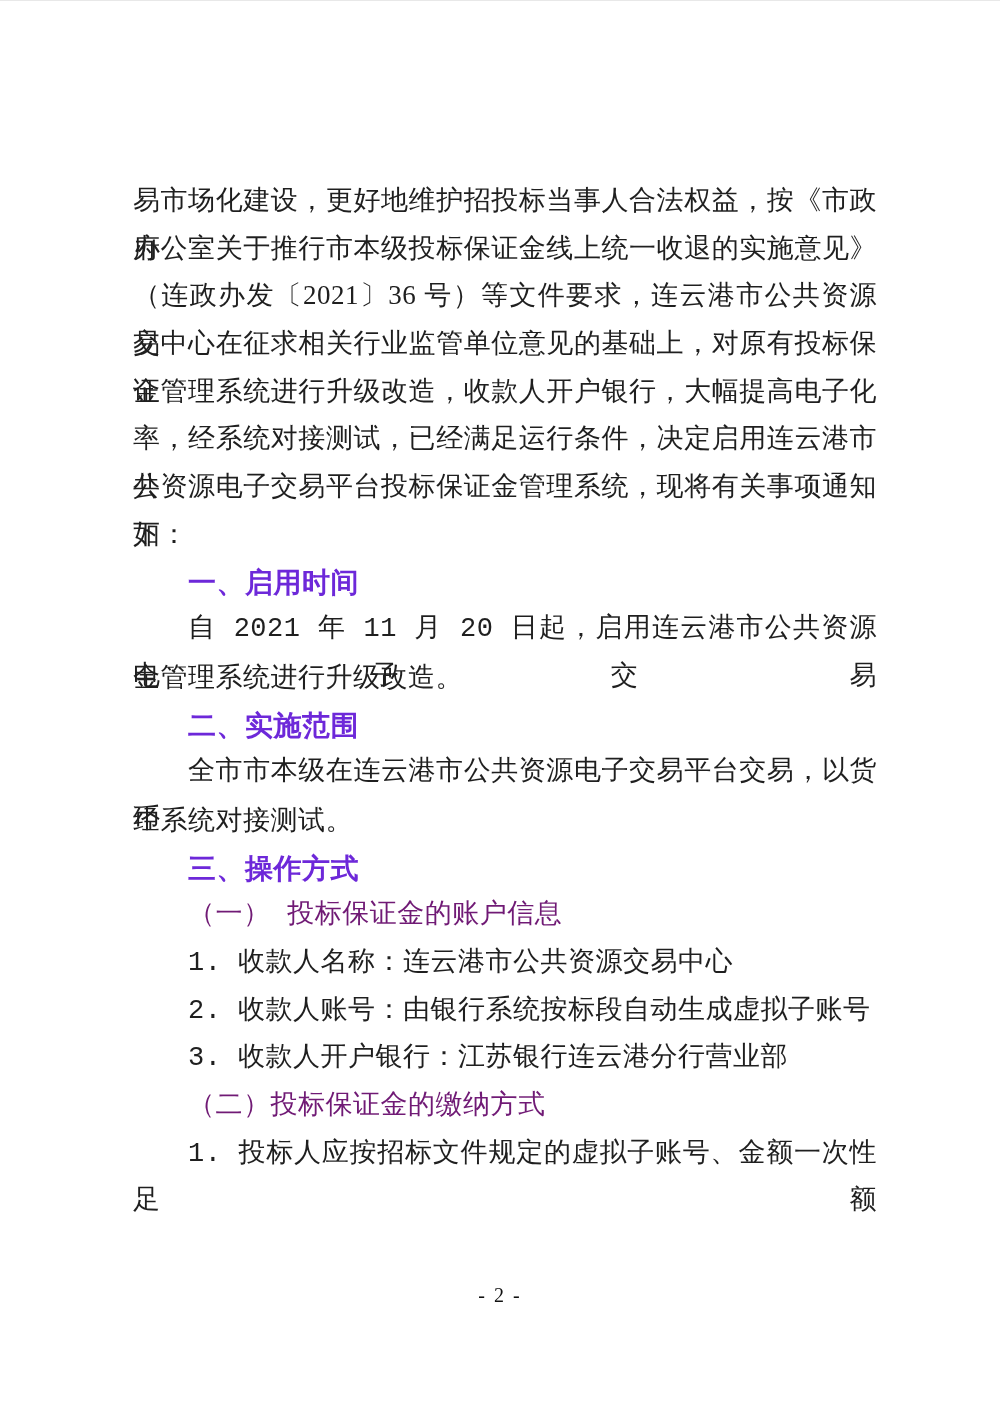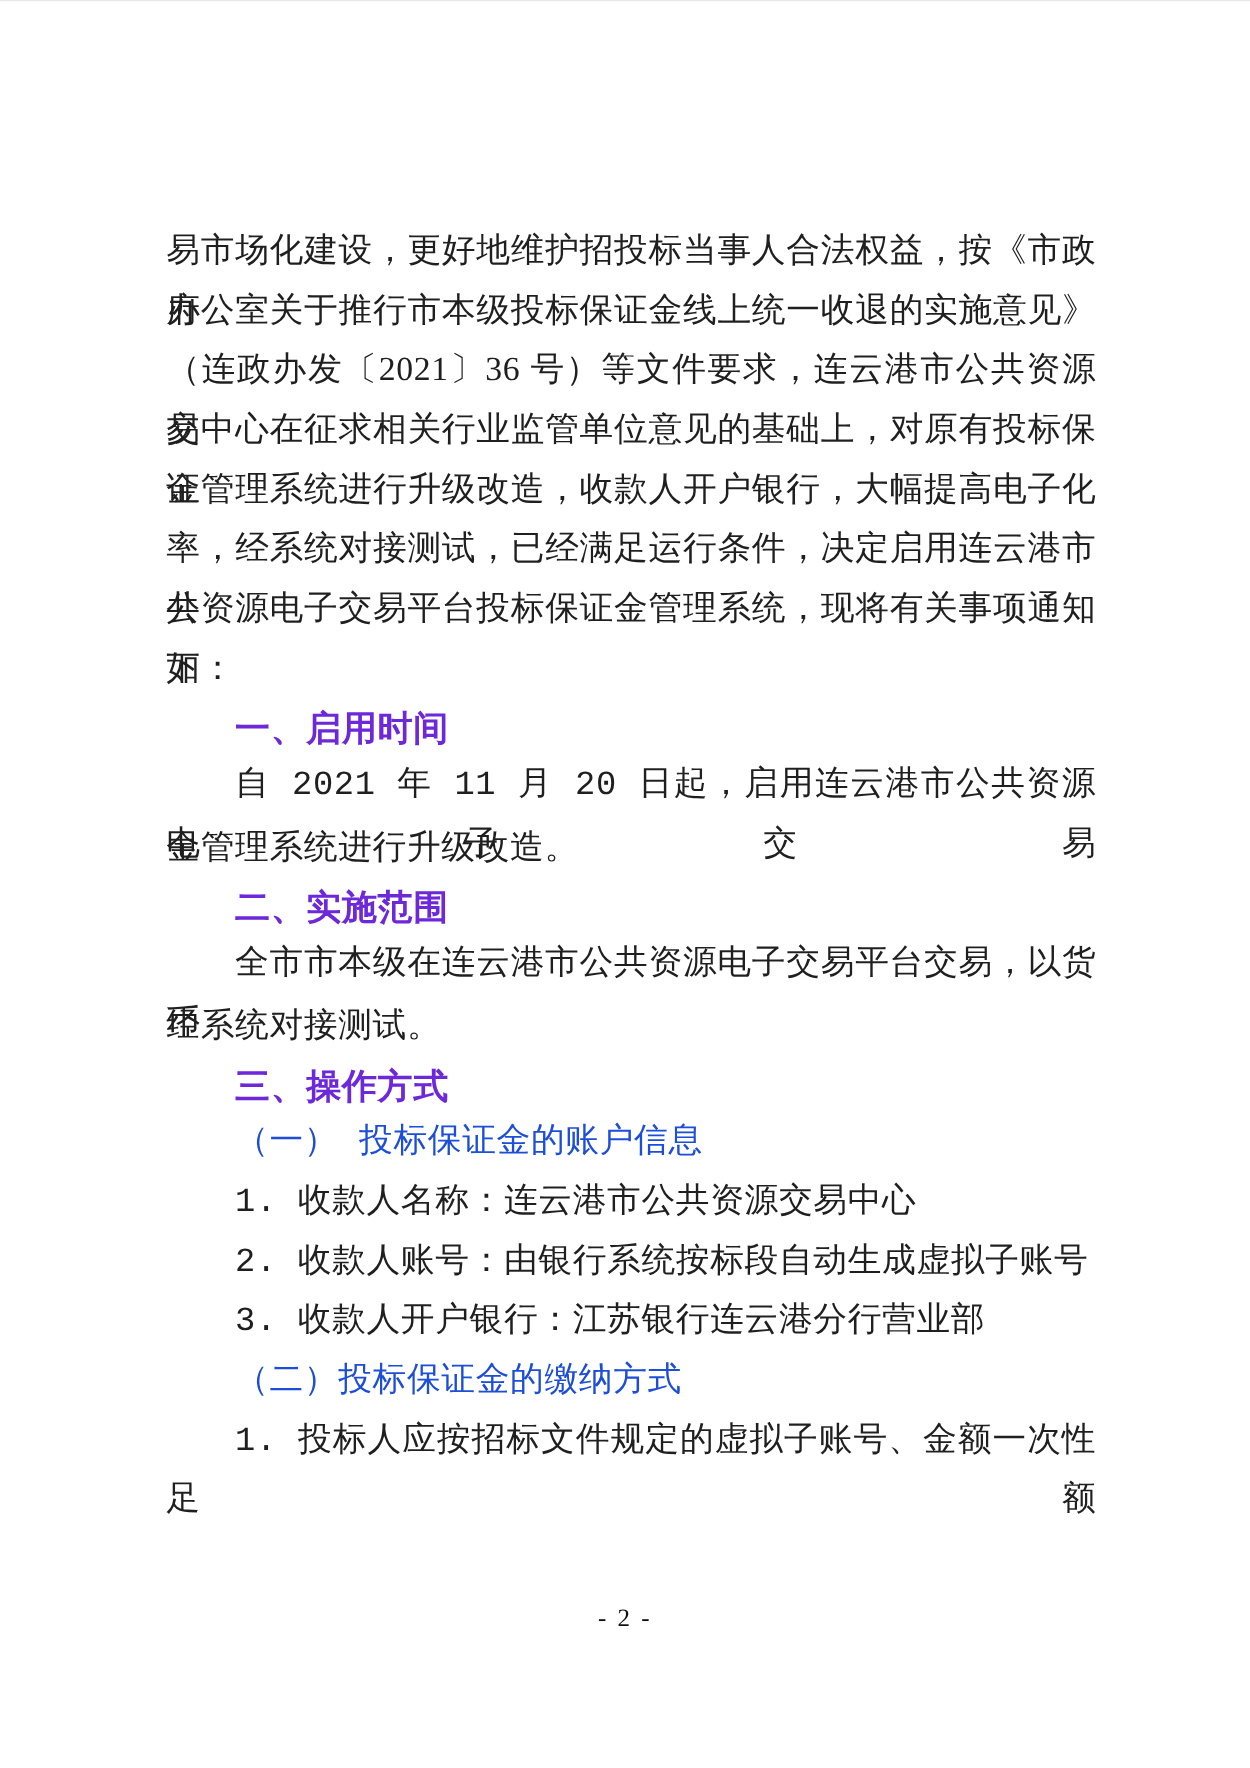--- a/index.html
+++ b/index.html
@@ -41,21 +41,21 @@
 
   .line.heading {
     font-family: "Liberation Sans", "DejaVu Sans", sans-serif;
     font-weight: bold;
     font-size: 28px;
     color: #6d28d9;
   }
 
   .line.sub {
     font-size: 27px;
-    color: #1d4ed8;
+    color: #701a75;
   }
 
   .page-number {
     position: absolute;
     left: 0;
     right: 0;
     top: 1283px;
     text-align: center;
     font-size: 20px;
     color: #111111;

